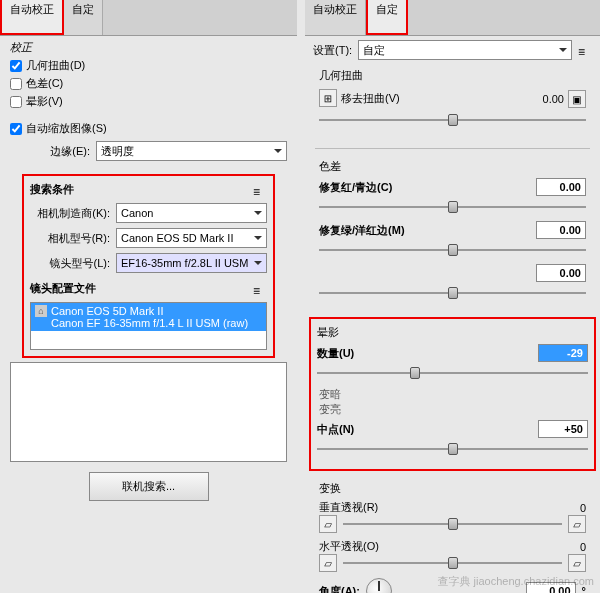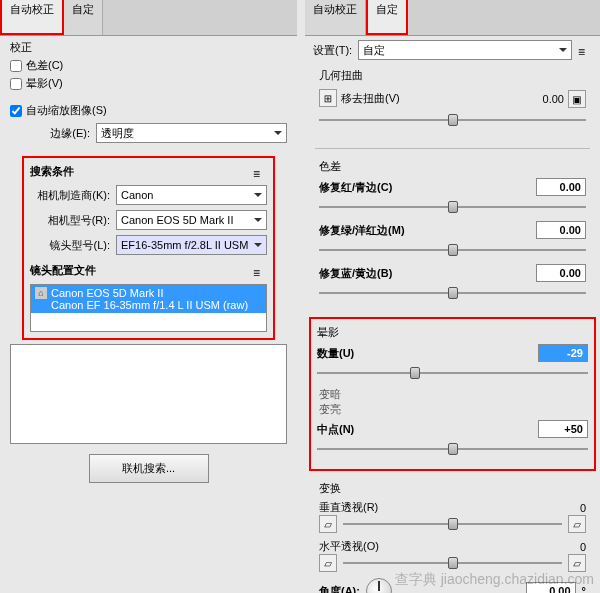--- a/index.html
+++ b/index.html
@@ -5,21 +5,21 @@
 * { box-sizing: border-box; margin: 0; padding: 0; font-family: "Microsoft YaHei", SimSun, sans-serif; font-size: 11px; }
 body { background: #e8e8e8; width: 600px; height: 593px; display: flex; overflow: hidden; }
 .panel { background: #e8e8e8; }
 .left-panel { width: 297px; }
 .right-panel { width: 303px; padding-left: 8px; }
 .tabs { display: flex; height: 36px; background: #d0d0d0; border-bottom: 1px solid #999; }
 .tab { padding: 2px 8px; border-right: 1px solid #aaa; background: #d8d8d8; cursor: pointer; }
 .tab.active { background: #ececec; }
 .tab.boxed { border: 2px solid #e00; margin-top: -2px; }
 .section { padding: 4px 10px; }
-.section-title { margin-bottom: 2px; }
+.section-title { margin-bottom: 2px; font-style: italic; }
 .chk-row { display: flex; align-items: center; margin: 3px 0; gap: 4px; }
 .chk-row input[type=checkbox] { width: 12px; height: 12px; }
 .label-row { display: flex; align-items: center; margin: 5px 0; gap: 6px; }
 .label-row .lbl { min-width: 80px; text-align: right; }
 .dropdown { flex: 1; height: 20px; border: 1px solid #888; background: #fff; padding: 1px 16px 1px 4px; position: relative; display: flex; align-items: center; }
 .dropdown::after { content: ""; position: absolute; right: 4px; top: 7px; border: 4px solid transparent; border-top-color: #333; }
 .dropdown.blue { background: #e0e0ff; color: #000; }
 .group-box { border: 2px solid #e00; margin: 4px 22px; padding: 6px 6px 6px 6px; position: relative; }
 .group-title { display: flex; justify-content: space-between; align-items: center; font-weight: bold; margin-bottom: 6px; }
 .menu-icon { width: 14px; height: 10px; display: inline-block; }
@@ -39,37 +39,41 @@
 .slider { height: 16px; position: relative; background: transparent; }
 .slider .track { position: absolute; left: 0; right: 0; top: 7px; height: 2px; background: #999; }
 .slider .thumb { position: absolute; top: 2px; width: 10px; height: 12px; background: linear-gradient(#ddd,#aaa); border: 1px solid #555; border-radius: 2px; transform: translateX(-50%); }
 .slider-line { margin: 1px 0 6px 0; }
 .icon-btn { width: 18px; height: 18px; border: 1px solid #999; background: #f0f0f0; display: inline-flex; align-items: center; justify-content: center; font-size: 10px; }
 .row-icons { display: flex; align-items: center; gap: 4px; margin: 2px 0 4px 0; }
 .spread-row { display: flex; justify-content: flex-end; font-size: 10px; color: #555; padding: 0 2px; flex-direction: column; }
 .hr { border-top: 1px solid #bbb; margin: 6px 10px; }
 .dial { width: 26px; height: 26px; border: 1px solid #888; border-radius: 50%; background: radial-gradient(circle at 40% 40%, #fff, #ccc); position: relative; display: inline-block; }
 .dial::after { content: ""; position: absolute; left: 48%; top: 2px; width: 2px; height: 10px; background: #333; }
-.watermark { position: absolute; right: 6px; bottom: 4px; font-size: 14px; color: rgba(0,0,0,0.25); pointer-events: none; }
+.watermark { position: absolute; right: 6px; bottom: 4px; font-size: 11px; color: rgba(0,0,0,0.25); pointer-events: none; }
 .vgroup { border: 2px solid #e00; padding: 4px 6px 6px 6px; margin: 2px 4px 6px 4px; }
 .flex-num { display: flex; align-items: center; gap: 4px; }
 .split { display: flex; justify-content: space-between; align-items: center; }
 </style>
 </head>
 <body>
 
 <div class="panel left-panel">
   <div class="tabs">
     <div class="tab active boxed">自动校正</div>
     <div class="tab">自定</div>
   </div>
 
   <div class="section">
     <div class="section-title">校正</div>
     <label class="chk-row">
+        <input type="checkbox" checked="" style="">
+        <span>几何扭曲(D)</span>
+      </label>
+    <label class="chk-row">
         <input type="checkbox" style="">
         <span>色差(C)</span>
       </label>
     <label class="chk-row">
         <input type="checkbox" style="">
         <span>晕影(V)</span>
       </label>
     <div style="height:6px"></div>
     <label class="chk-row">
         <input type="checkbox" checked="" style="">
@@ -173,21 +177,20 @@
     <div class="slider-row">
         <span class="slbl">修复绿/洋红边(M)</span>
         <span style="flex:1"></span>
         <span class="numbox">0.00</span>
       </div>
     <div class="slider slider-line">
         <div class="track"></div>
         <div class="thumb" style="left:50%"></div>
       </div>
     <div class="slider-row">
-        <span class="slbl">修复蓝/黄边(B)</span>
         <span style="flex:1"></span>
         <span class="numbox">0.00</span>
       </div>
     <div class="slider slider-line">
         <div class="track"></div>
         <div class="thumb" style="left:50%"></div>
       </div>
   </div>
 
   <div class="vgroup">

